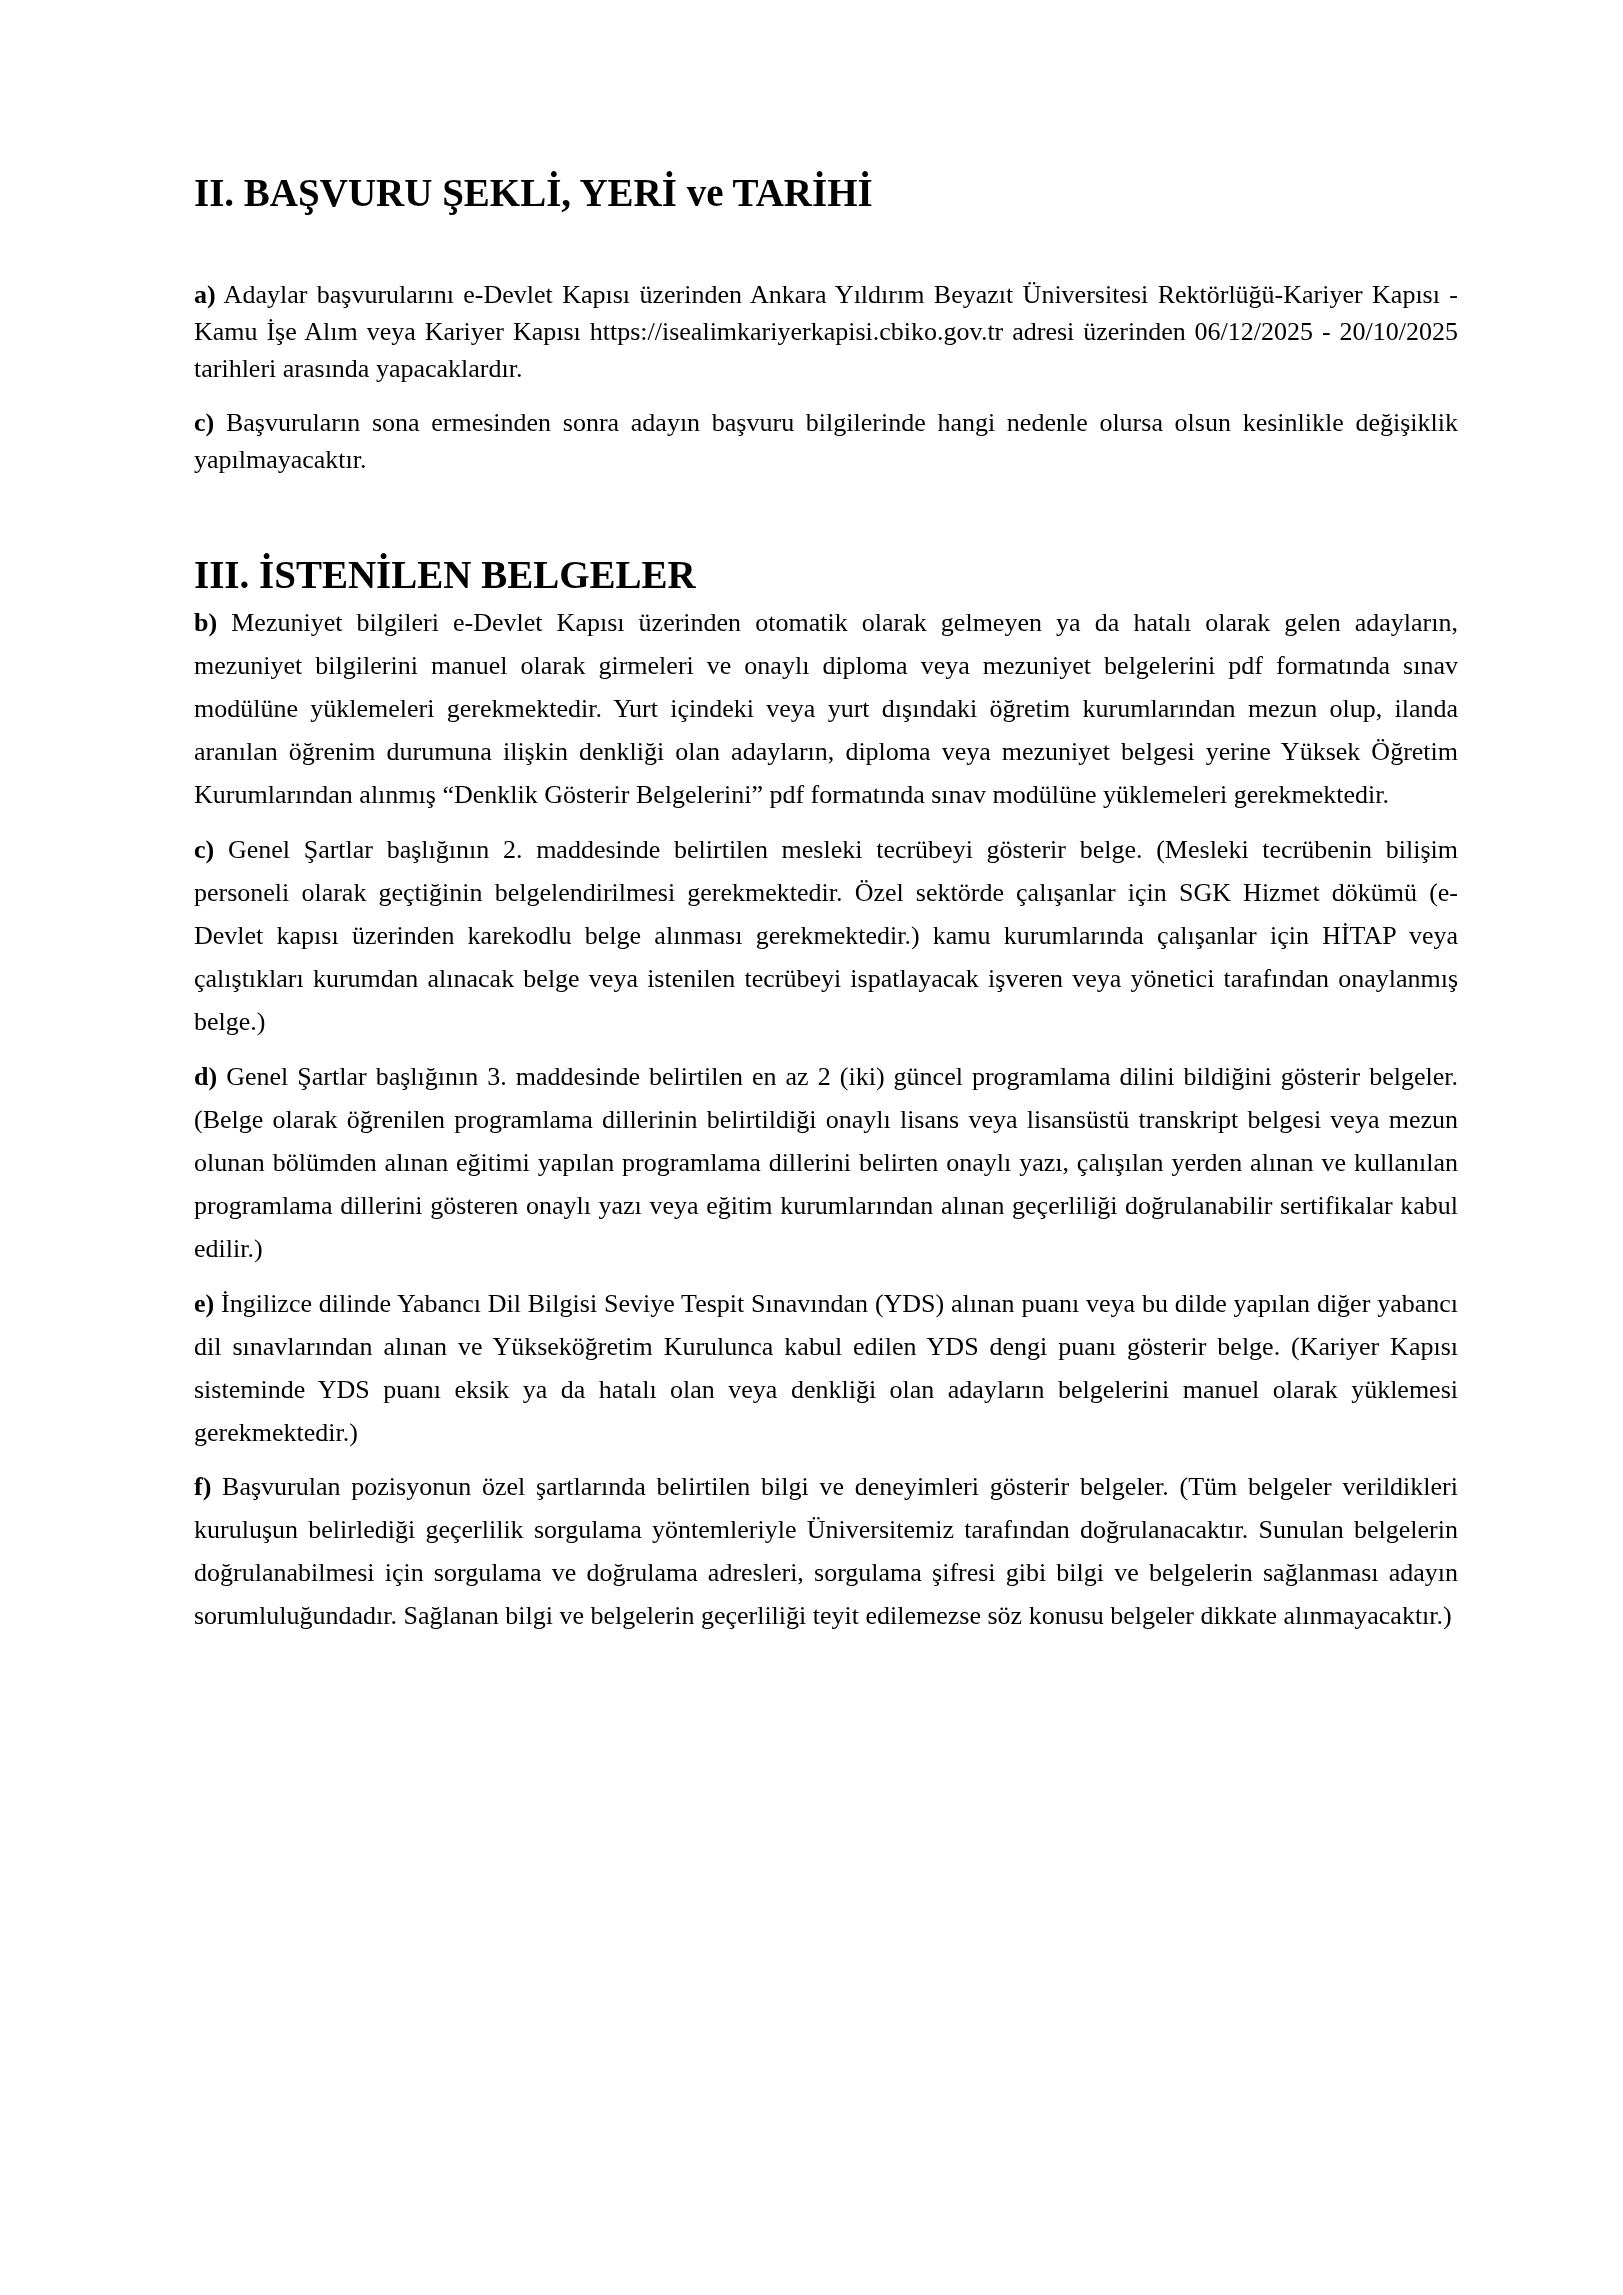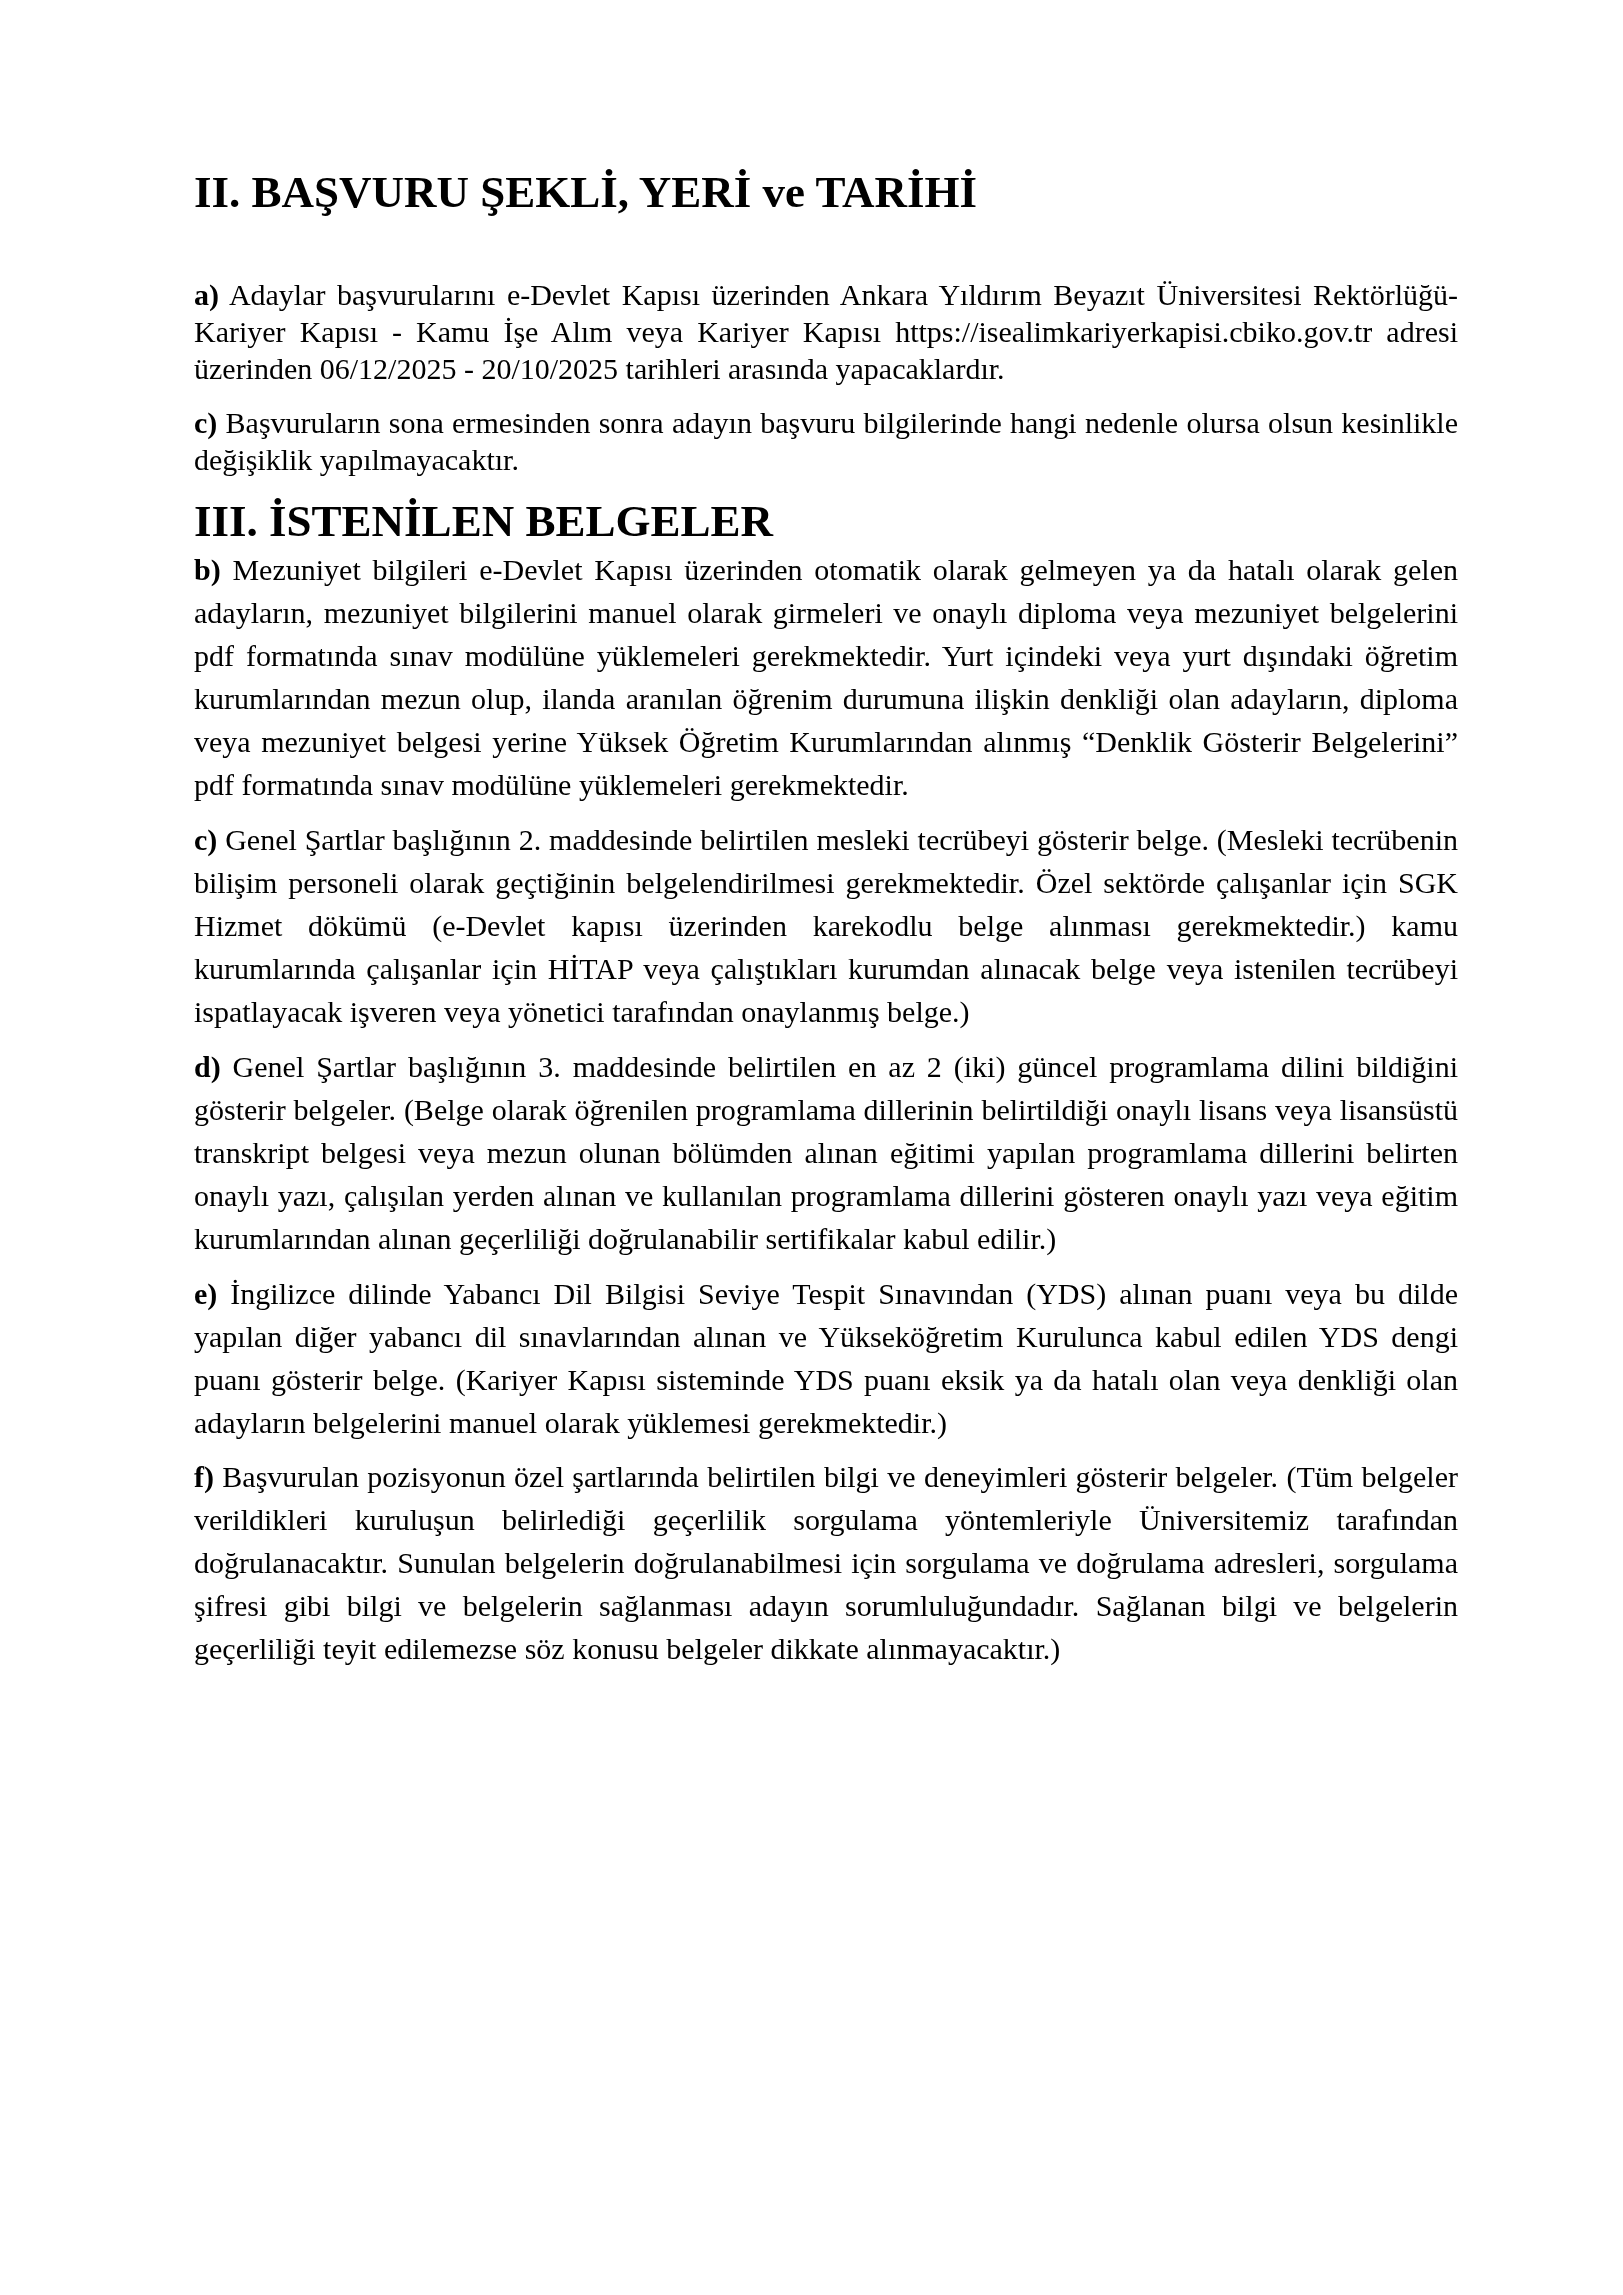--- a/index.html
+++ b/index.html
@@ -1,24 +1,24 @@
 <!DOCTYPE html>
 <html style="font-size:10.5px"><head>
 <meta charset="utf-8">
 <style>
   html, body { margin: 0; padding: 0; background: #ffffff; }
   body { width: 1623px; height: 2295px; position: relative; overflow: hidden; }
   .page {
     position: absolute; left: 194px; top: 171px; width: 1264px;
     font-family: "Liberation Serif", "DejaVu Serif", serif;
-    color: #000000; font-size: 30px; line-height: 43px;
+    color: #000000; font-size: 26px; line-height: 43px;
   }
   .heading { font-weight: bold; margin: 0; }
   .h1 { margin-top: 0; margin-bottom: 62px; }
-  .h2 { margin-top: 22px; margin-bottom: 5.2px; }
+  .h2 { margin-top: 75px; margin-bottom: 5.2px; }
   .para { margin: 0 0 11.8px 0; text-align: justify; }
   .sec1 .para { line-height: 37px; margin-bottom: 17px; }
   .label { font-weight: bold; }
 </style>
 </head>
 <body>
 
 <div class="page">
 
   <section class="sec1">

